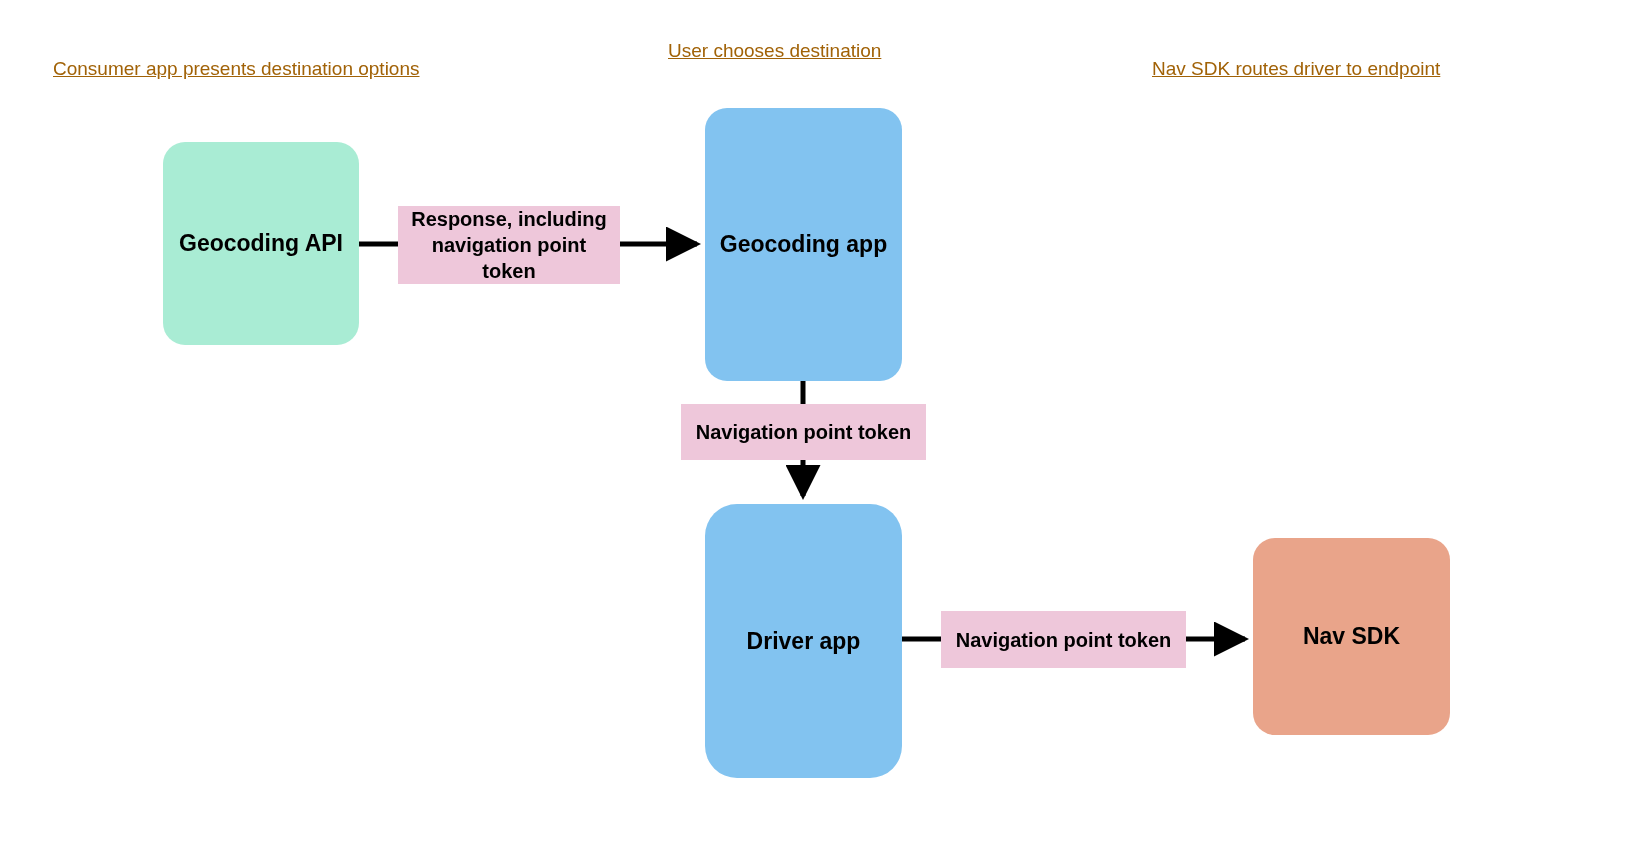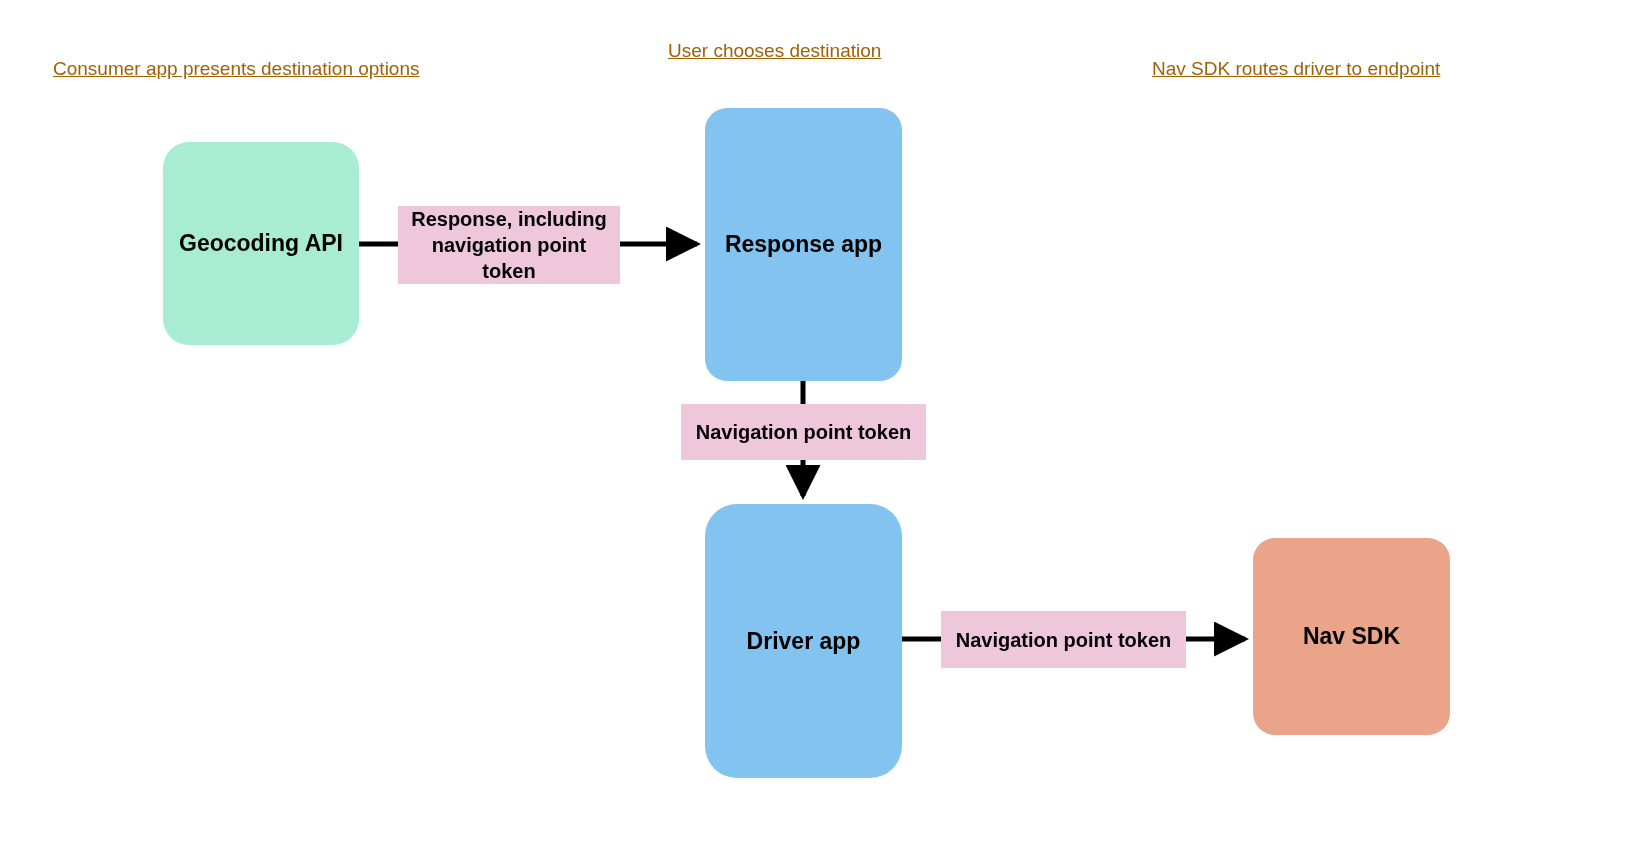--- a/index.html
+++ b/index.html
@@ -40,21 +40,20 @@
     text-align: center;
     font-size: 23px;
     font-weight: 700;
     color: #000000;
     box-sizing: border-box;
     z-index: 3;
   }
   #node-geocoding {
     left: 163px; top: 142px; width: 196px; height: 203px;
     background: #a9ecd4;
-    border-radius: 26px;
   }
   #node-consumer {
     left: 705px; top: 108px; width: 197px; height: 273px;
     background: #82c3f0;
   }
   #node-driver {
     left: 705px; top: 504px; width: 197px; height: 274px;
     background: #82c3f0;
     border-radius: 32px;
   }
@@ -135,21 +134,21 @@
       <line class="edge-line" x1="902" y1="639" x2="1063" y2="639"></line>
       <line class="edge-line" x1="1063" y1="639" x2="1245" y2="639" marker-end="url(#arrowhead-right)"></line>
     </g>
   </svg>
 
   <div class="node" id="node-geocoding">
     <span>Geocoding API</span>
   </div>
 
   <div class="node" id="node-consumer">
-    <span>Response app</span>
+    <span>Geocoding app</span>
   </div>
 
   <div class="node" id="node-driver">
     <span>Driver app</span>
   </div>
 
   <div class="node" id="node-navsdk">
     <span>Nav SDK</span>
   </div>
 

